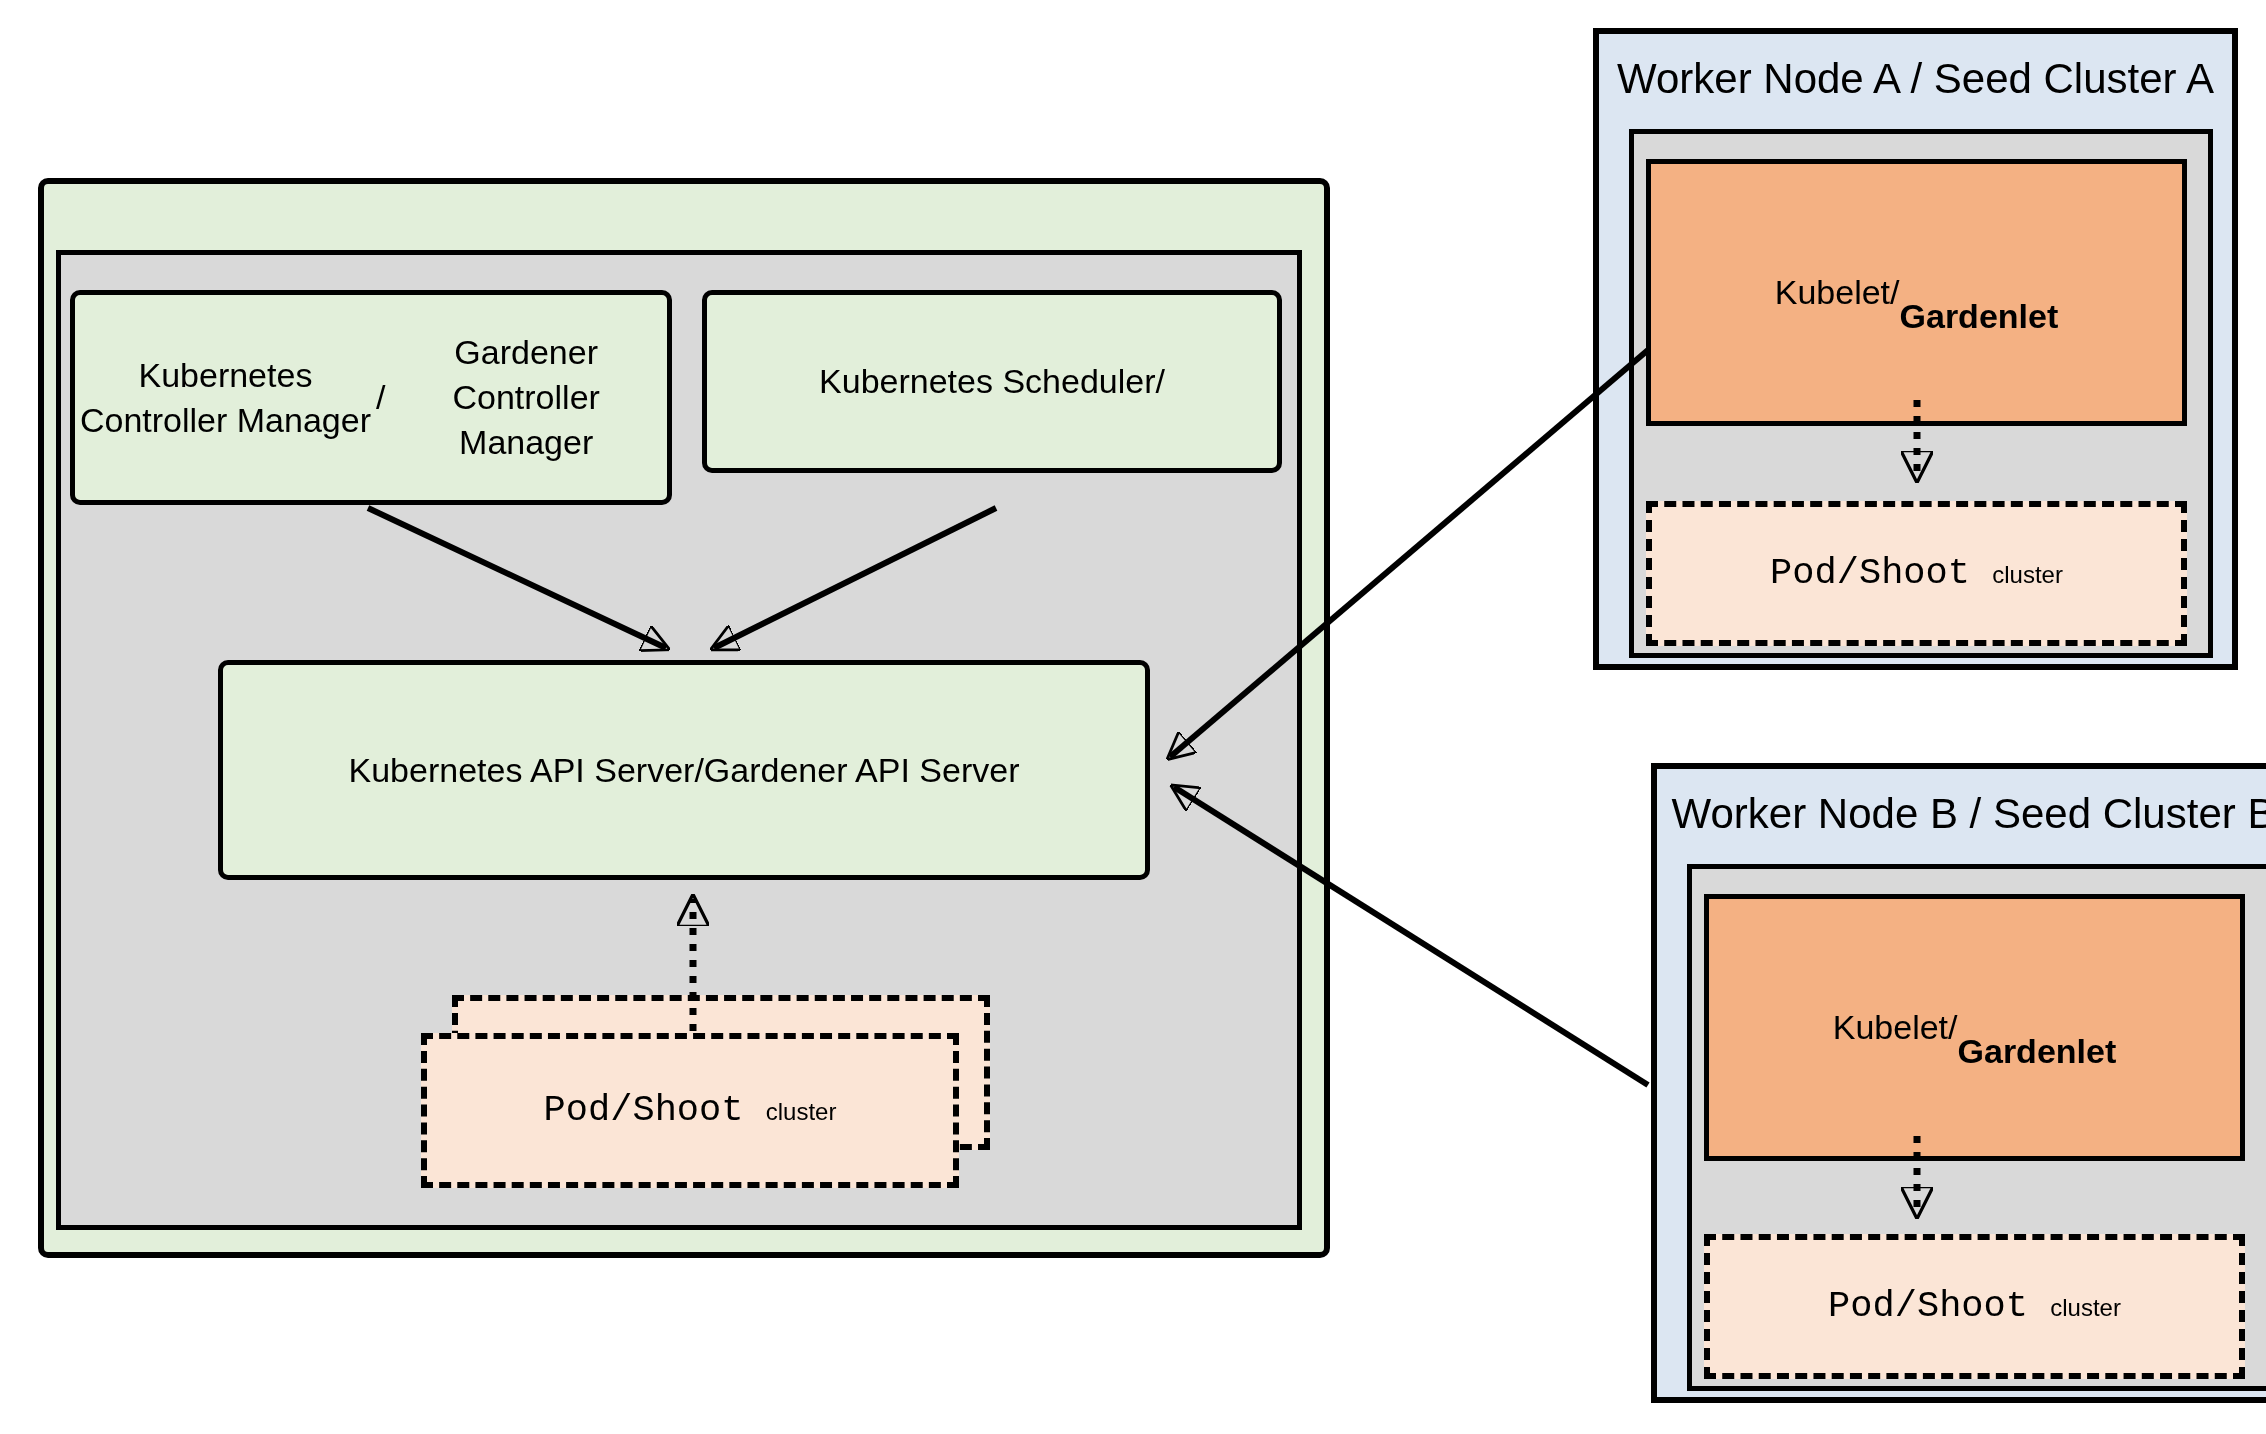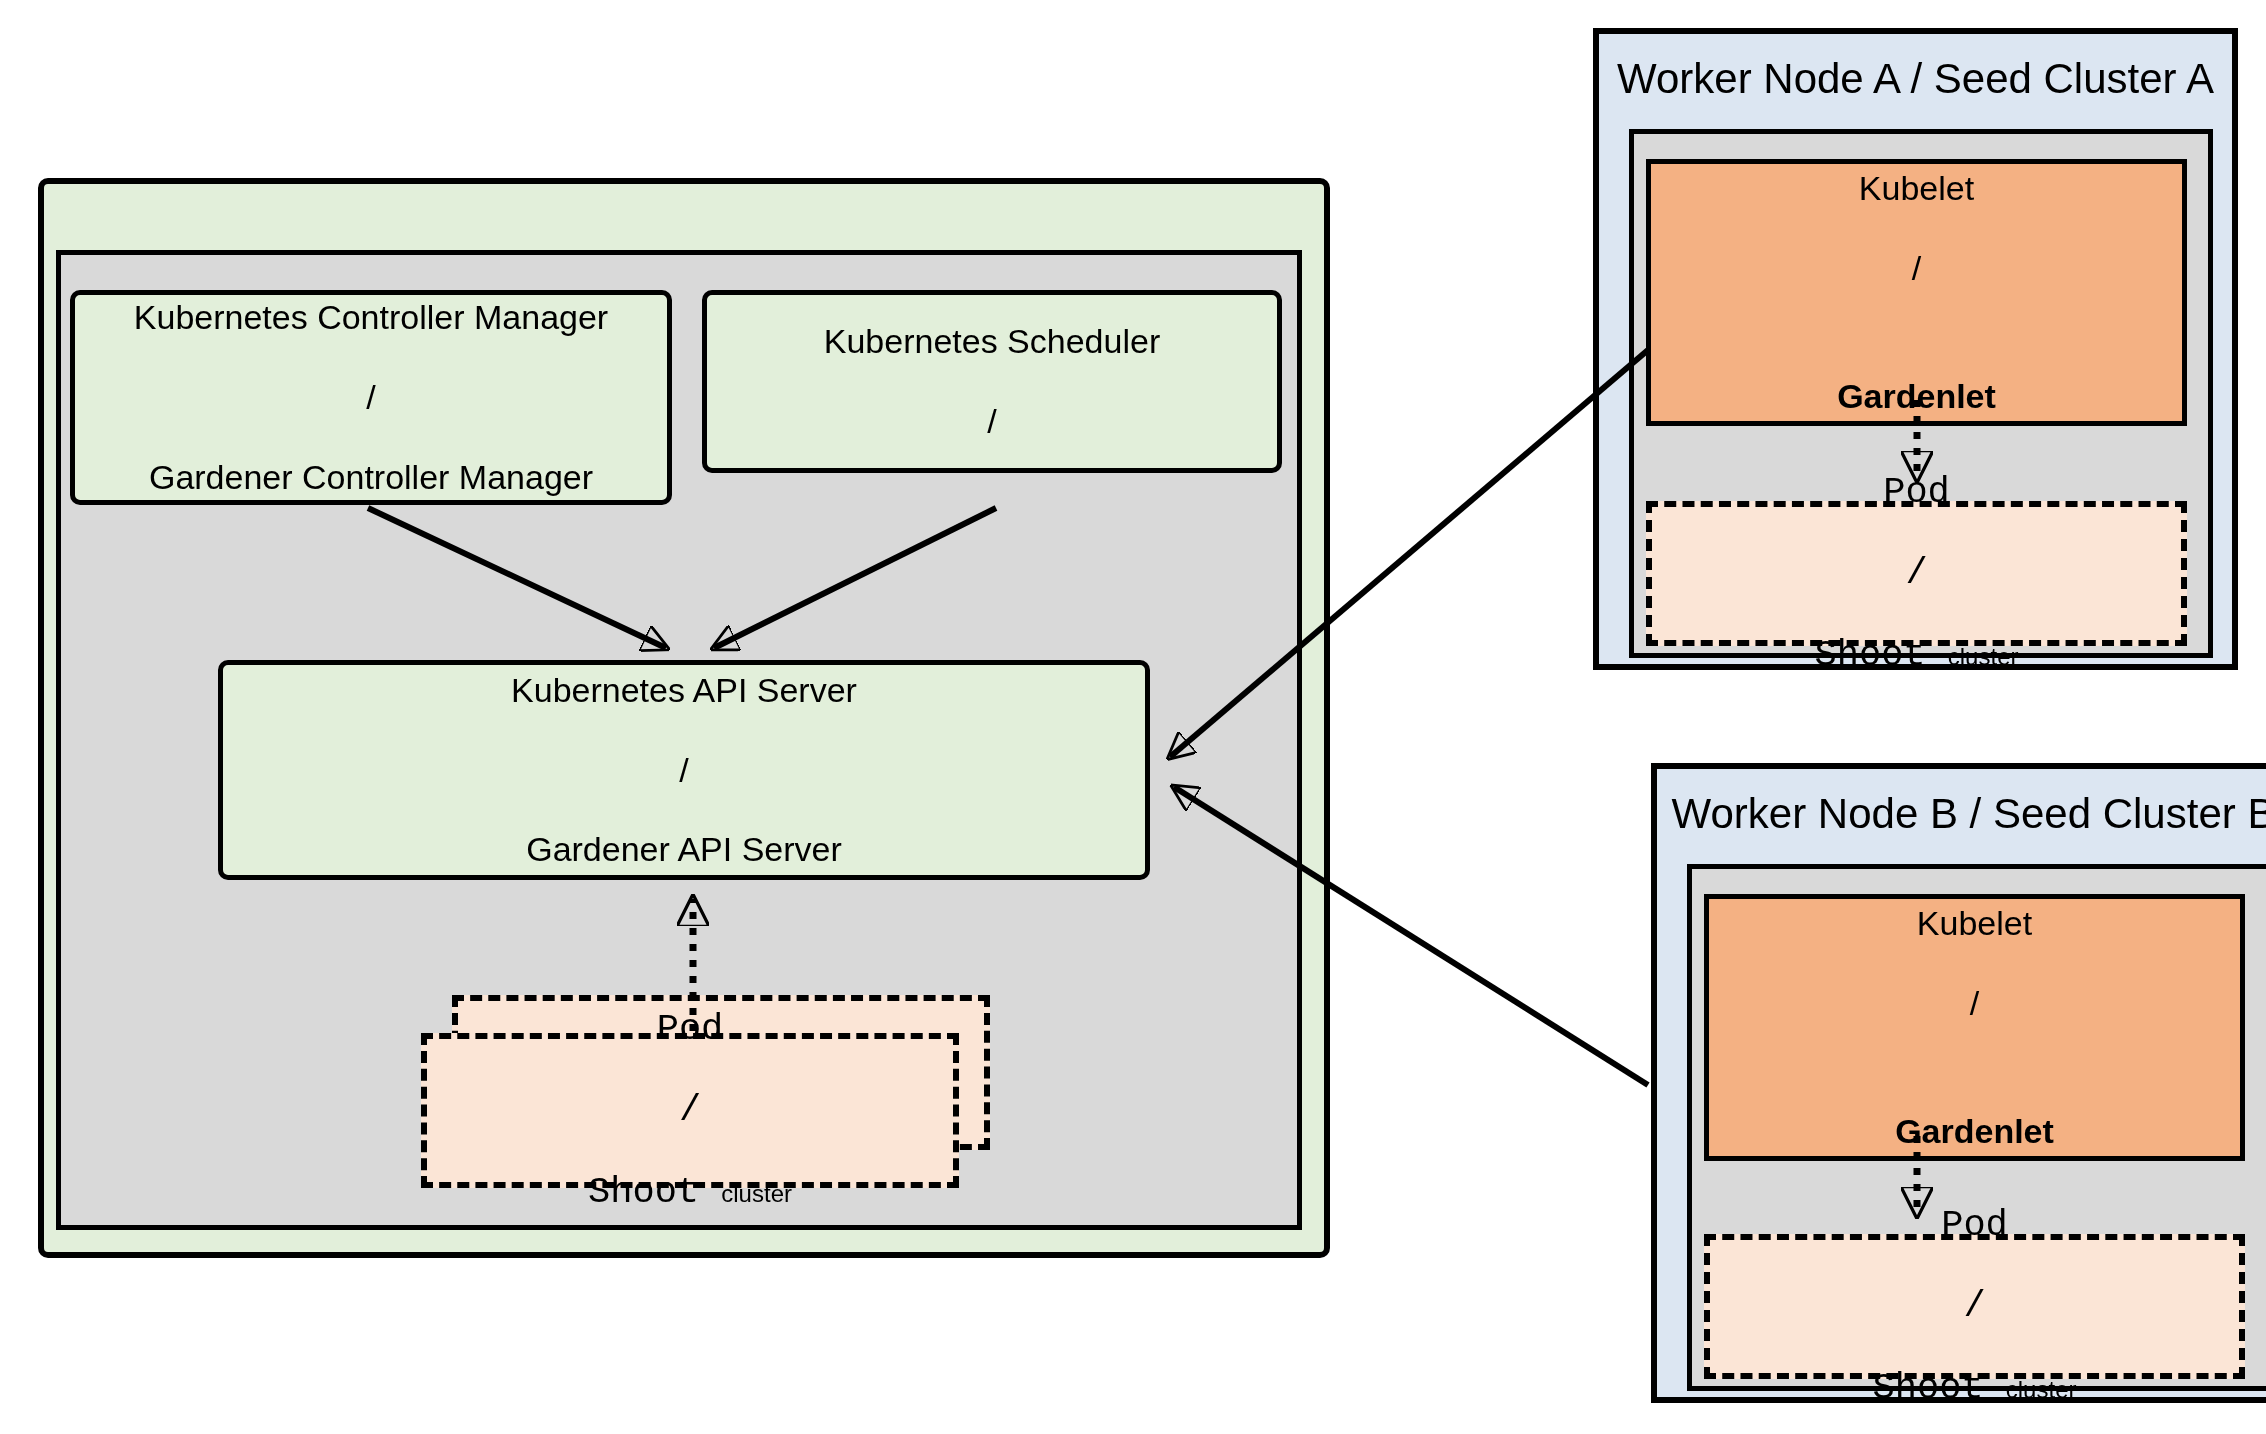--- a/index.html
+++ b/index.html
@@ -10,23 +10,22 @@
   .abs{position:absolute;box-sizing:border-box;}
   .green-bg{background:#e2efda;border-radius:10px;}
   .gray-bg{background:#d9d9d9;}
   .blue-bg{background:#dce6f2;}
   .orange-bg{background:#f4b183;}
   .peach-bg{background:#fbe5d6;}
   .b6{border:6px solid #000;}
   .b5{border:5px solid #000;}
   .dash6{border:6px dashed #000;}
   .center-col{
-    display:flex;flex-direction:column;align-items:center;justify-content:center;
+    display:flex;flex-direction:row;align-items:center;justify-content:center;
     text-align:center;
-    gap:35px;
   }
   .label{font-size:34px;line-height:1.32;}
   .label .bold{font-weight:700;margin-top:48px;}
   .mono{font-family:"Liberation Mono",monospace;font-size:37px;line-height:1.25;}
   .mono-mixed-sans{font-family:"Liberation Sans",sans-serif;font-size:24px;}
   .big-title{font-size:42px;line-height:1.1;white-space:nowrap;}
   .worker-title{font-size:42px;line-height:1.1;white-space:nowrap;text-align:center;width:100%;}
   svg.arrows{position:absolute;left:0;top:0;width:2266px;height:1434px;pointer-events:none;}
   svg.arrows path,svg.arrows line{stroke:#000;fill:none;}
 </style>

